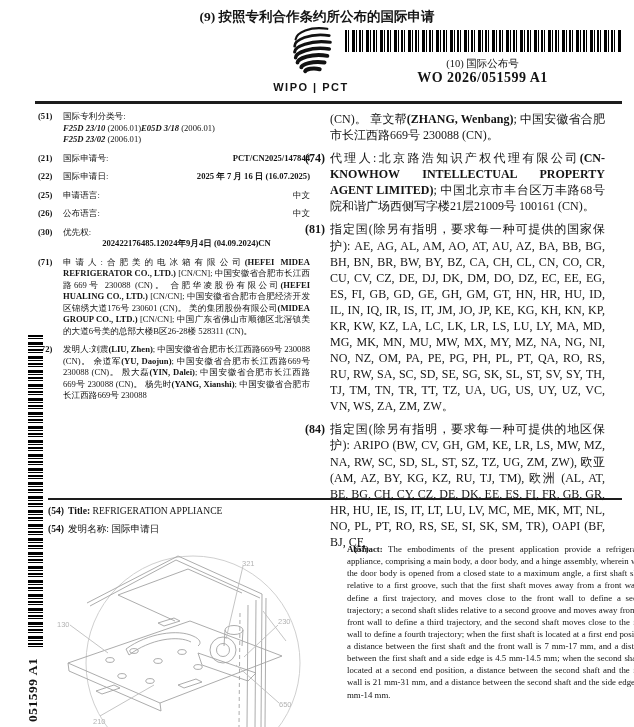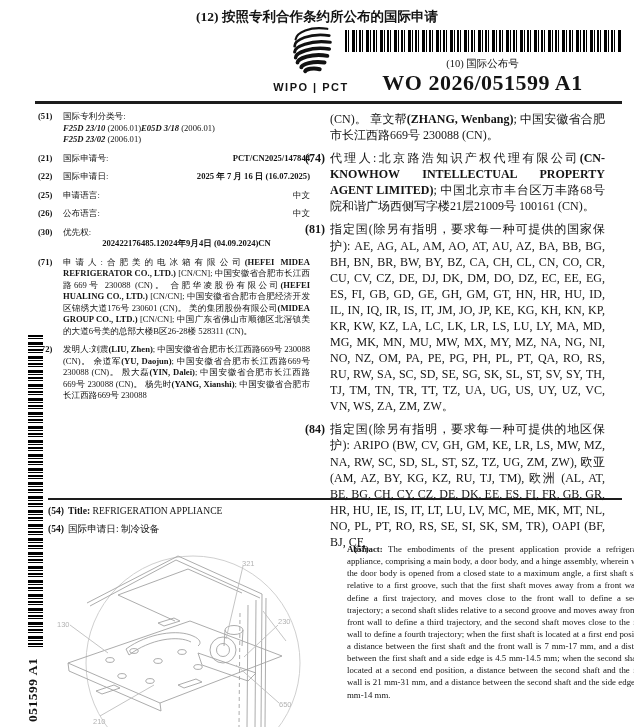--- a/index.html
+++ b/index.html
@@ -11,21 +11,21 @@
   #line12{position:absolute;top:8px;left:0;width:634px;text-align:center;font-size:13.5px;font-weight:bold;}
   #hdr-left{position:absolute;left:68px;top:27px;width:196px;text-align:center;font-size:11.5px;line-height:1.35;}
   #hdr-left .bureau{letter-spacing:8px;}
   #hdr-left .pubdate-label{font-size:10.5px;margin-top:5px;}
   #hdr-left .pubdate{font-size:11px;font-weight:bold;}
   #logo{position:absolute;left:272px;top:24px;width:78px;text-align:center;}
   #logo .wipopct{font-family:"Liberation Sans","DejaVu Sans",sans-serif;font-weight:bold;font-size:11px;letter-spacing:1.5px;margin-top:1px;}
   #barcode-top{position:absolute;left:345px;top:30px;width:277px;height:22px;
       background:repeating-linear-gradient(90deg,#000 0 2px,#fff 2px 3px,#000 3px 4px,#fff 4px 7px,#000 7px 10px,#fff 10px 11px,#000 11px 12px,#fff 12px 14px);}
   #pubnum-label{position:absolute;left:400px;top:57px;width:165px;text-align:center;font-size:10.5px;}
-  #pubnum{position:absolute;left:360px;top:70px;width:245px;text-align:center;font-size:22px;font-weight:bold;letter-spacing:.5px;}
+  #pubnum{position:absolute;left:360px;top:70px;width:245px;text-align:center;font-size:14px;font-weight:bold;letter-spacing:.5px;}
   #rule-top{position:absolute;left:35px;top:101px;width:587px;height:3px;background:#1d1d1d;}
   
   #col-left{position:absolute;left:38px;top:111px;width:272px;font-size:8.6px;line-height:1.34;}
   #col-right{position:absolute;left:305px;top:111px;width:300px;font-size:12px;line-height:1.34;}
   .entry{position:relative;padding-left:25px;margin-bottom:7px;text-align:justify;}
   .entry .num{position:absolute;left:0;top:0;font-weight:bold;}
   .kvrow{display:flex;justify-content:space-between;}
   .prio-row{display:flex;justify-content:center;font-weight:bold;}
   .ipc-l1{display:flex;}
   
@@ -49,21 +49,21 @@
   #barcode-side{position:absolute;left:28px;top:335px;width:15px;height:315px;
       background:repeating-linear-gradient(180deg,#000 0 2px,#fff 2px 3px,#000 3px 4px,#fff 4px 7px,#000 7px 10px,#fff 10px 11px,#000 11px 12px,#fff 12px 14px);}
   #side-pubnum{position:absolute;left:-11px;top:668px;width:90px;height:18px;transform:rotate(-90deg);
       font-size:13.5px;font-weight:bold;letter-spacing:.5px;white-space:nowrap;}
 </style>
 </head>
 <body>
 
 <div class="page">
 
-  <div id="line12">(12) 按照专利合作条约所公布的国际申请</div>
+  <div id="line12">(9) 按照专利合作条约所公布的国际申请</div>
 
 
   <div id="logo">
     <span>
       <svg width="54" height="52" viewBox="0 0 54 54" aria-hidden="true">
         <g fill="none" stroke="#111" stroke-linecap="round">
           <path d="M44 5 C 26 2, 12 9, 11 16" stroke-width="2.2"></path>
           <path d="M46 12 C 25 9, 10 17, 10 23" stroke-width="2.8"></path>
           <path d="M47 19 C 26 16, 10 24, 10 29" stroke-width="3.2"></path>
           <path d="M46 26 C 27 23, 11 30, 11 35" stroke-width="3.6"></path>
@@ -170,21 +170,21 @@
       <span class="num">(84)</span>
       <div class="val">指定国(除另有指明，要求每一种可提供的地区保护): ARIPO (BW, CV, GH, GM, KE, LR, LS, MW, MZ, NA, RW, SC, SD, SL, ST, SZ, TZ, UG, ZM, ZW), 欧亚 (AM, AZ, BY, KG, KZ, RU, TJ, TM), 欧洲 (AL, AT, BE, BG, CH, CY, CZ, DE, DK, EE, ES, FI, FR, GB, GR, HR, HU, IE, IS, IT, LT, LU, LV, MC, ME, MK, MT, NL, NO, PL, PT, RO, RS, SE, SI, SK, SM, TR), OAPI (BF, BJ, CF,</div>
     </div>
   </div>
 
   <div id="rule-mid"></div>
   <div id="title-en">
     <span class="num">(54)</span><span><span class="b">Title: </span><span>REFRIGERATION APPLIANCE</span></span>
   </div>
   <div id="title-zh">
-    <span class="num">(54)</span><span><span>国际申请日: 制冷设备</span></span>
+    <span class="num">(54)</span><span><span>发明名称: 国际申请日</span></span>
   </div>
 
   <div id="abstract" class="entry">
     <span class="num">(57)</span>
     <span class="body"><span class="b">Abstract: </span><span>The embodiments of the present application provide a refrigeration appliance, comprising a main body, a door body, and a hinge assembly, wherein when the door body is opened from a closed state to a maximum angle, a first shaft slides relative to a first groove, such that the first shaft moves away from a front wall to define a first trajectory, and moves close to the front wall to define a second trajectory; a second shaft slides relative to a second groove and moves away from the front wall to define a third trajectory, and the second shaft moves close to the front wall to define a fourth trajectory; when the first shaft is located at a first end position, a distance between the first shaft and the front wall is 7 mm-17 mm, and a distance between the first shaft and a side edge is 4.5 mm-14.5 mm; when the second shaft is located at a second end position, a distance between the second shaft and the front wall is 21 mm-31 mm, and a distance between the second shaft and the side edge is 4 mm-14 mm.</span></span>
   </div>
 
   <div id="figure">
     <svg width="300" height="174" viewBox="0 0 300 174" aria-hidden="true">
       <g fill="none" stroke="#a3a3a3" stroke-width="0.9">

